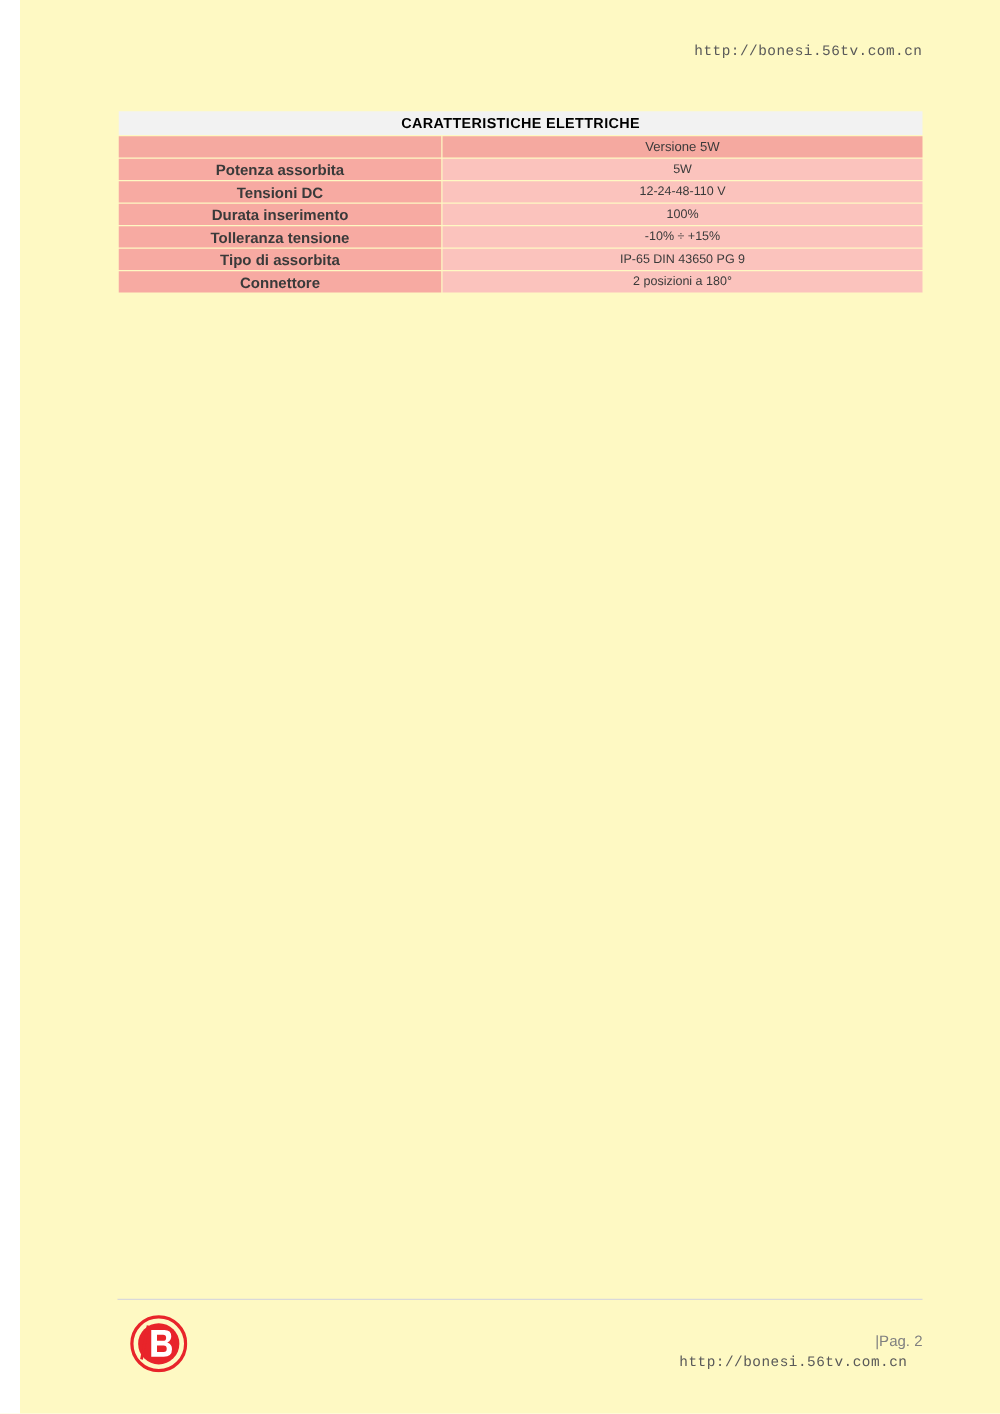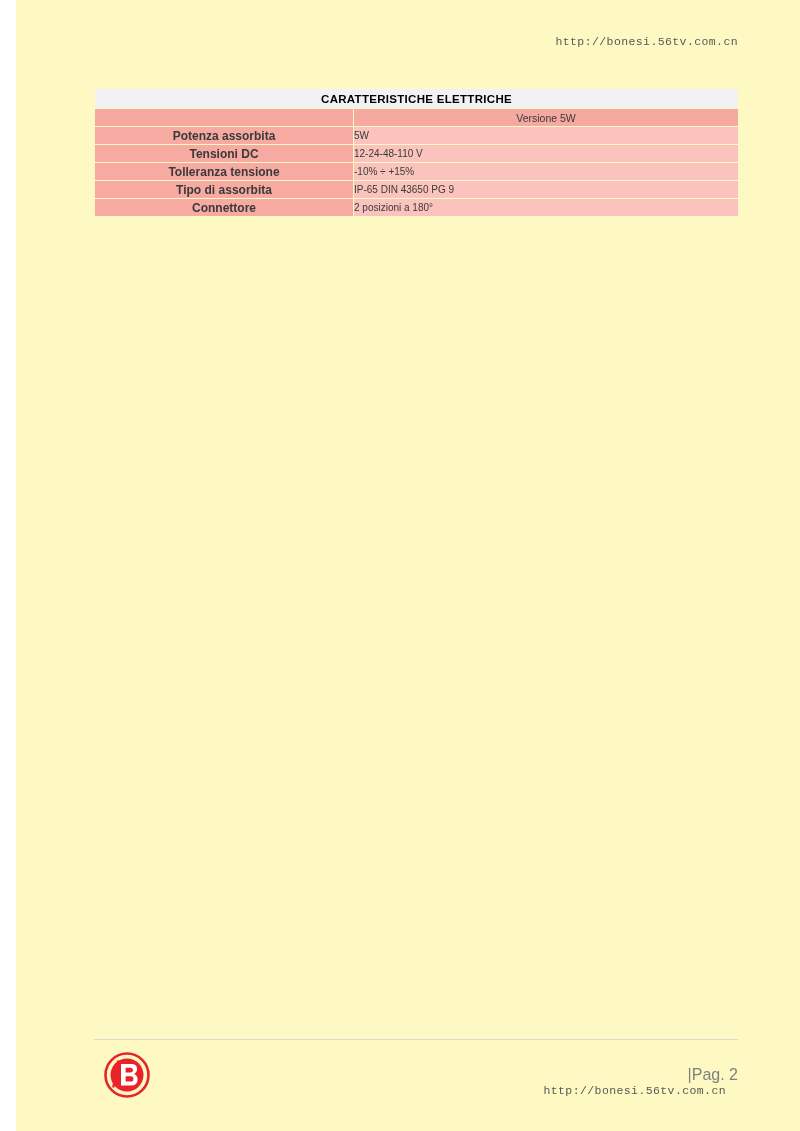--- a/index.html
+++ b/index.html
@@ -69,21 +69,21 @@
   .label-cell {
     background: #f7aaa2;
     text-align: center;
     font-size: 12px;
     font-weight: bold;
     color: #3a3a3a;
     width: 258px;
   }
   .value-cell {
     background: #fbc3bd;
-    text-align: left;
+    text-align: center;
     font-size: 10px;
     color: #3a3a3a;
     font-weight: normal;
   }
   .footer-rule {
     position: absolute;
     left: 78px;
     top: 1039px;
     width: 644px;
     height: 1px;
@@ -93,21 +93,21 @@
     position: absolute;
     left: 88px;
     top: 1052px;
     width: 46px;
     height: 46px;
   }
   .footer-page {
     position: absolute;
     right: 78px;
     top: 1066px;
-    font-size: 16px;
+    font-size: 12px;
     color: #808080;
     white-space: nowrap;
   }
   .footer-page .bar {
     color: #808080;
   }
   .footer-url {
     position: absolute;
     right: 90px;
     top: 1084px;
@@ -140,20 +140,24 @@
       </tr>
       <tr>
         <td class="label-cell">Potenza assorbita</td>
         <td class="value-cell">5W</td>
       </tr>
       <tr>
         <td class="label-cell">Tensioni DC</td>
         <td class="value-cell">12-24-48-110 V</td>
       </tr>
       <tr>
+        <td class="label-cell">Durata inserimento</td>
+        <td class="value-cell">100%</td>
+      </tr>
+      <tr>
         <td class="label-cell">Tolleranza tensione</td>
         <td class="value-cell">-10% ÷ +15%</td>
       </tr>
       <tr>
         <td class="label-cell">Tipo di assorbita</td>
         <td class="value-cell">IP-65 DIN 43650 PG 9</td>
       </tr>
       <tr>
         <td class="label-cell">Connettore</td>
         <td class="value-cell">2 posizioni a 180°</td>

